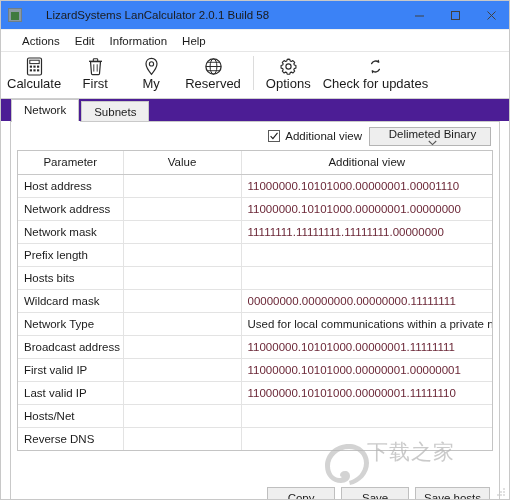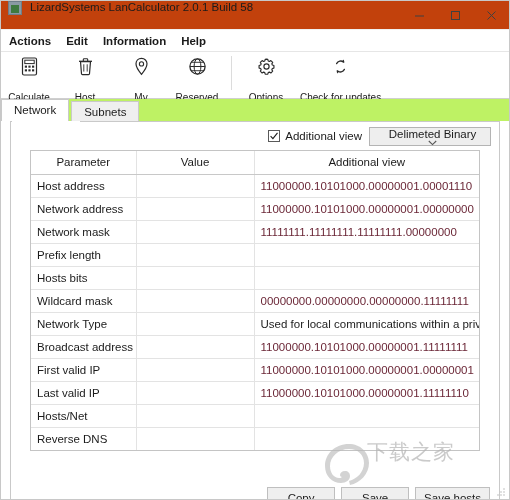--- a/index.html
+++ b/index.html
@@ -22,22 +22,24 @@
     box-sizing: border-box;
     border: 1px solid #c8c8c8;
     background: #ffffff;
     overflow: hidden;
   }
 
   
   .titlebar {
     height: 28px;
     display: flex;
-    background: #c2410c;
+    align-items: center;
+    background: #3b82f6;
     border-bottom: 1px solid #f0f0f0;
+    gap: 16px;
   }
   .app-icon {
     width: 14px;
     height: 14px;
     margin-left: 7px;
     margin-right: 8px;
     flex: 0 0 auto;
     position: relative;
     background: #8a9aa3;
     border: 1px solid #6e7e88;
@@ -69,24 +71,23 @@
     justify-content: center;
     color: #404040;
   }
   .win-btn svg { display: block; }
 
   
   .menubar {
     height: 21px;
     display: flex;
     align-items: center;
-    padding-left: 8px;
+    padding-left: 21px;
     background: #ffffff;
     border-bottom: 1px solid #e6e6e6;
-    font-weight: bold;
   }
   .menu-item {
     font-size: 11.5px;
     color: #1b1b1b;
     padding: 0 8px 0 0;
     margin-right: 7px;
     white-space: nowrap;
   }
 
   
@@ -109,41 +110,41 @@
   }
   .tb-icon {
     height: 22px;
     display: flex;
     align-items: center;
     justify-content: center;
     color: #2a2a2a;
   }
   .tb-icon svg { display: block; }
   .tb-label {
-    font-size: 10px;
+    font-size: 13px;
     line-height: 13px;
     white-space: nowrap;
     color: #1b1b1b;
-    margin-top: 14px;
   }
   .tb-sep {
     width: 1px;
     height: 34px;
     background: #dcdcdc;
     margin: 2px 6px 0 6px;
     flex: 0 0 auto;
   }
 
   
   .tabstrip {
     position: relative;
     height: 22px;
+    padding-left: 10px;
     display: flex;
     align-items: flex-end;
-    background: #bef264;
+    background: #4c1d95;
   }
   .tab {
     height: 20px;
     line-height: 20px;
     padding: 0 12px;
     font-size: 11.5px;
     color: #1b1b1b;
     border: 1px solid #c9c9c9;
     border-bottom: none;
     background: #efefef;
@@ -223,21 +224,21 @@
   .combo-arrow {
     width: 16px;
     display: flex;
     align-items: center;
     justify-content: center;
     color: #555555;
   }
 
   
   .grid-wrap {
-    margin: 0 19px;
+    margin: 0 6px;
     border: 1px solid #c4c4c4;
     background: #ffffff;
     box-sizing: border-box;
   }
   table.grid {
     width: 100%;
     border-collapse: collapse;
     table-layout: fixed;
   }
   table.grid th,
@@ -401,21 +402,21 @@
     <div class="tb-btn">
       <span class="tb-icon">
         <svg width="17" height="19" viewBox="0 0 17 19">
           <path d="M3.5 4.6 h10 l-1 12.2 a1 1 0 0 1 -1 0.9 h-6 a1 1 0 0 1 -1 -0.9 Z" fill="none" stroke="currentColor" stroke-width="1.2"></path>
           <line x1="2" y1="4.3" x2="15" y2="4.3" stroke="currentColor" stroke-width="1.3"></line>
           <path d="M6.3 4.2 v-1.6 a0.9 0.9 0 0 1 0.9 -0.9 h2.6 a0.9 0.9 0 0 1 0.9 0.9 v1.6" fill="none" stroke="currentColor" stroke-width="1.1"></path>
           <line x1="6.8" y1="7.3" x2="6.8" y2="14.6" stroke="currentColor" stroke-width="0.9"></line>
           <line x1="10.2" y1="7.3" x2="10.2" y2="14.6" stroke="currentColor" stroke-width="0.9"></line>
         </svg>
       </span>
-      <span class="tb-label">Host</span>
+      <span class="tb-label">First</span>
     </div>
 
     <div class="tb-btn">
       <span class="tb-icon">
         <svg width="17" height="19" viewBox="0 0 17 19">
           <path d="M8.5 1.4 C5.3 1.4 3 3.8 3 6.8 C3 10.7 8.5 17.4 8.5 17.4 C8.5 17.4 14 10.7 14 6.8 C14 3.8 11.7 1.4 8.5 1.4 Z" fill="none" stroke="currentColor" stroke-width="1.2"></path>
           <circle cx="8.5" cy="6.9" r="2.1" fill="none" stroke="currentColor" stroke-width="1.1"></circle>
         </svg>
       </span>
       <span class="tb-label">My</span>

